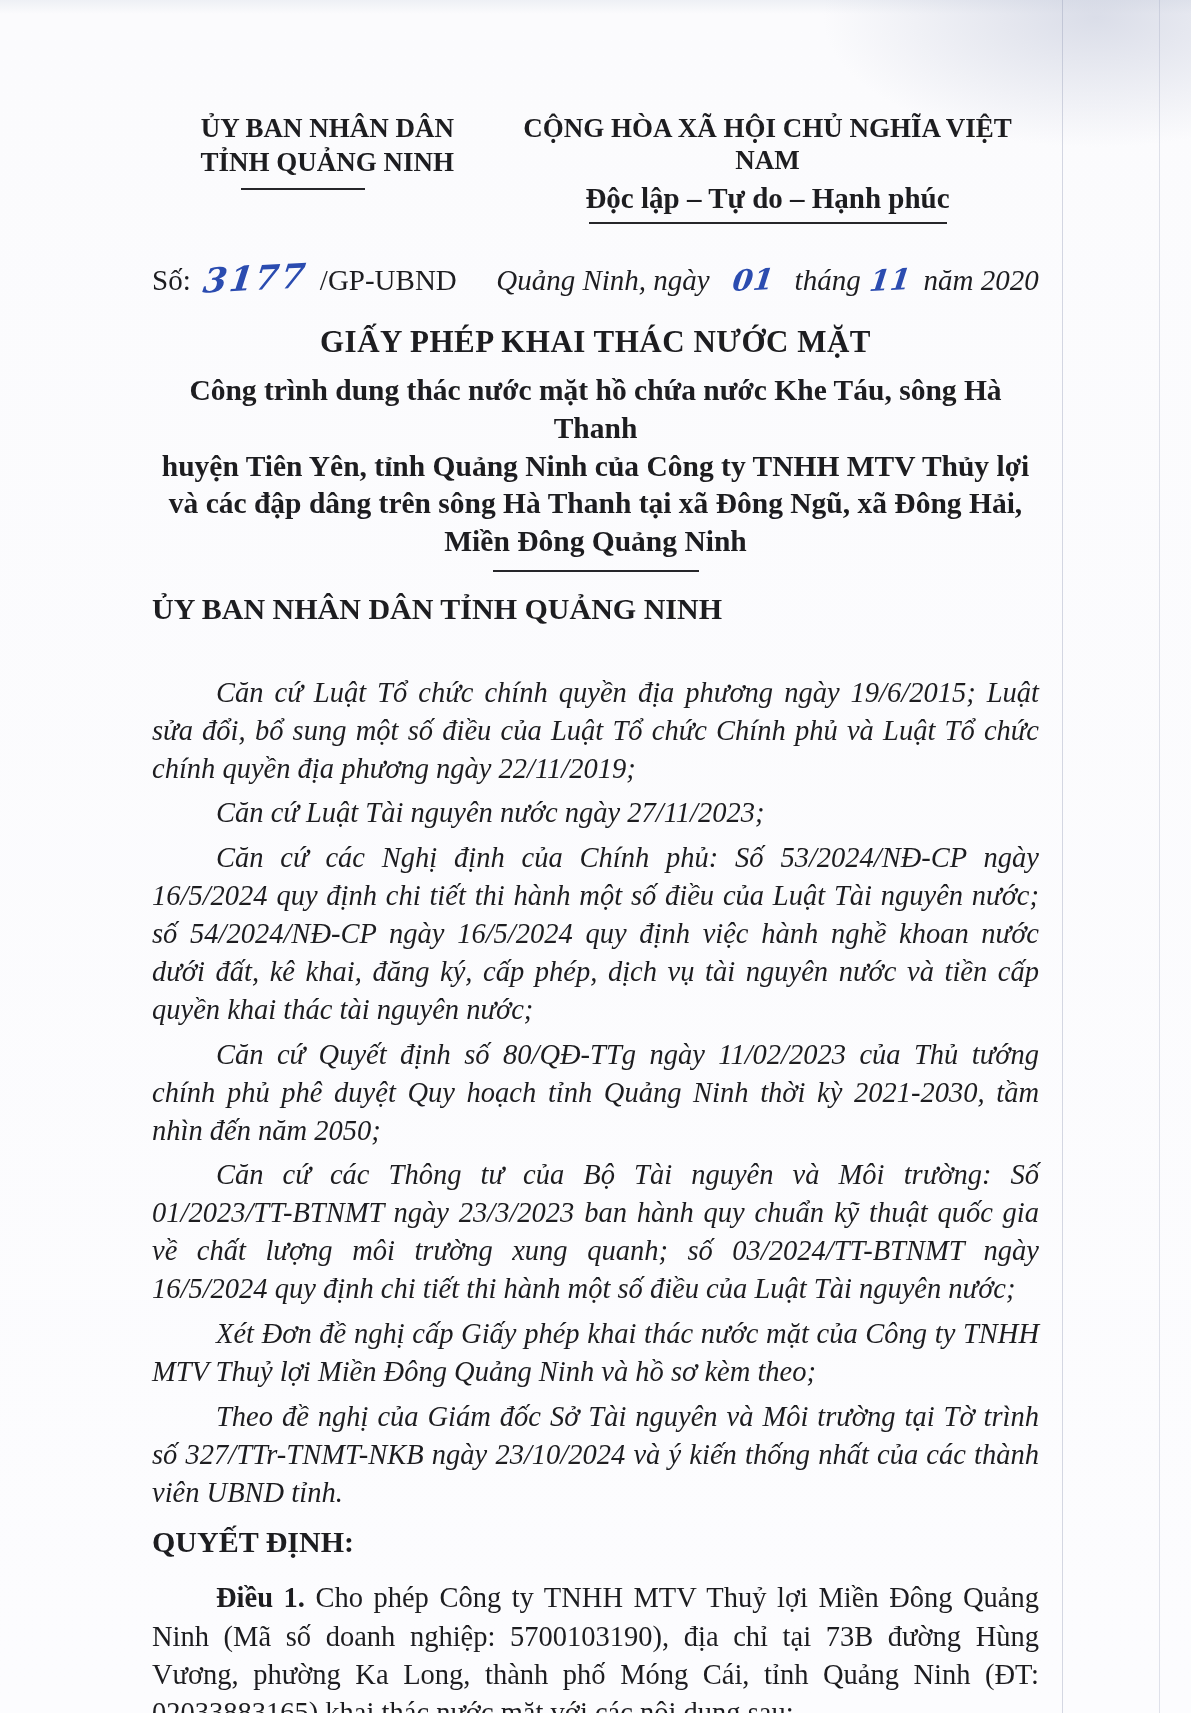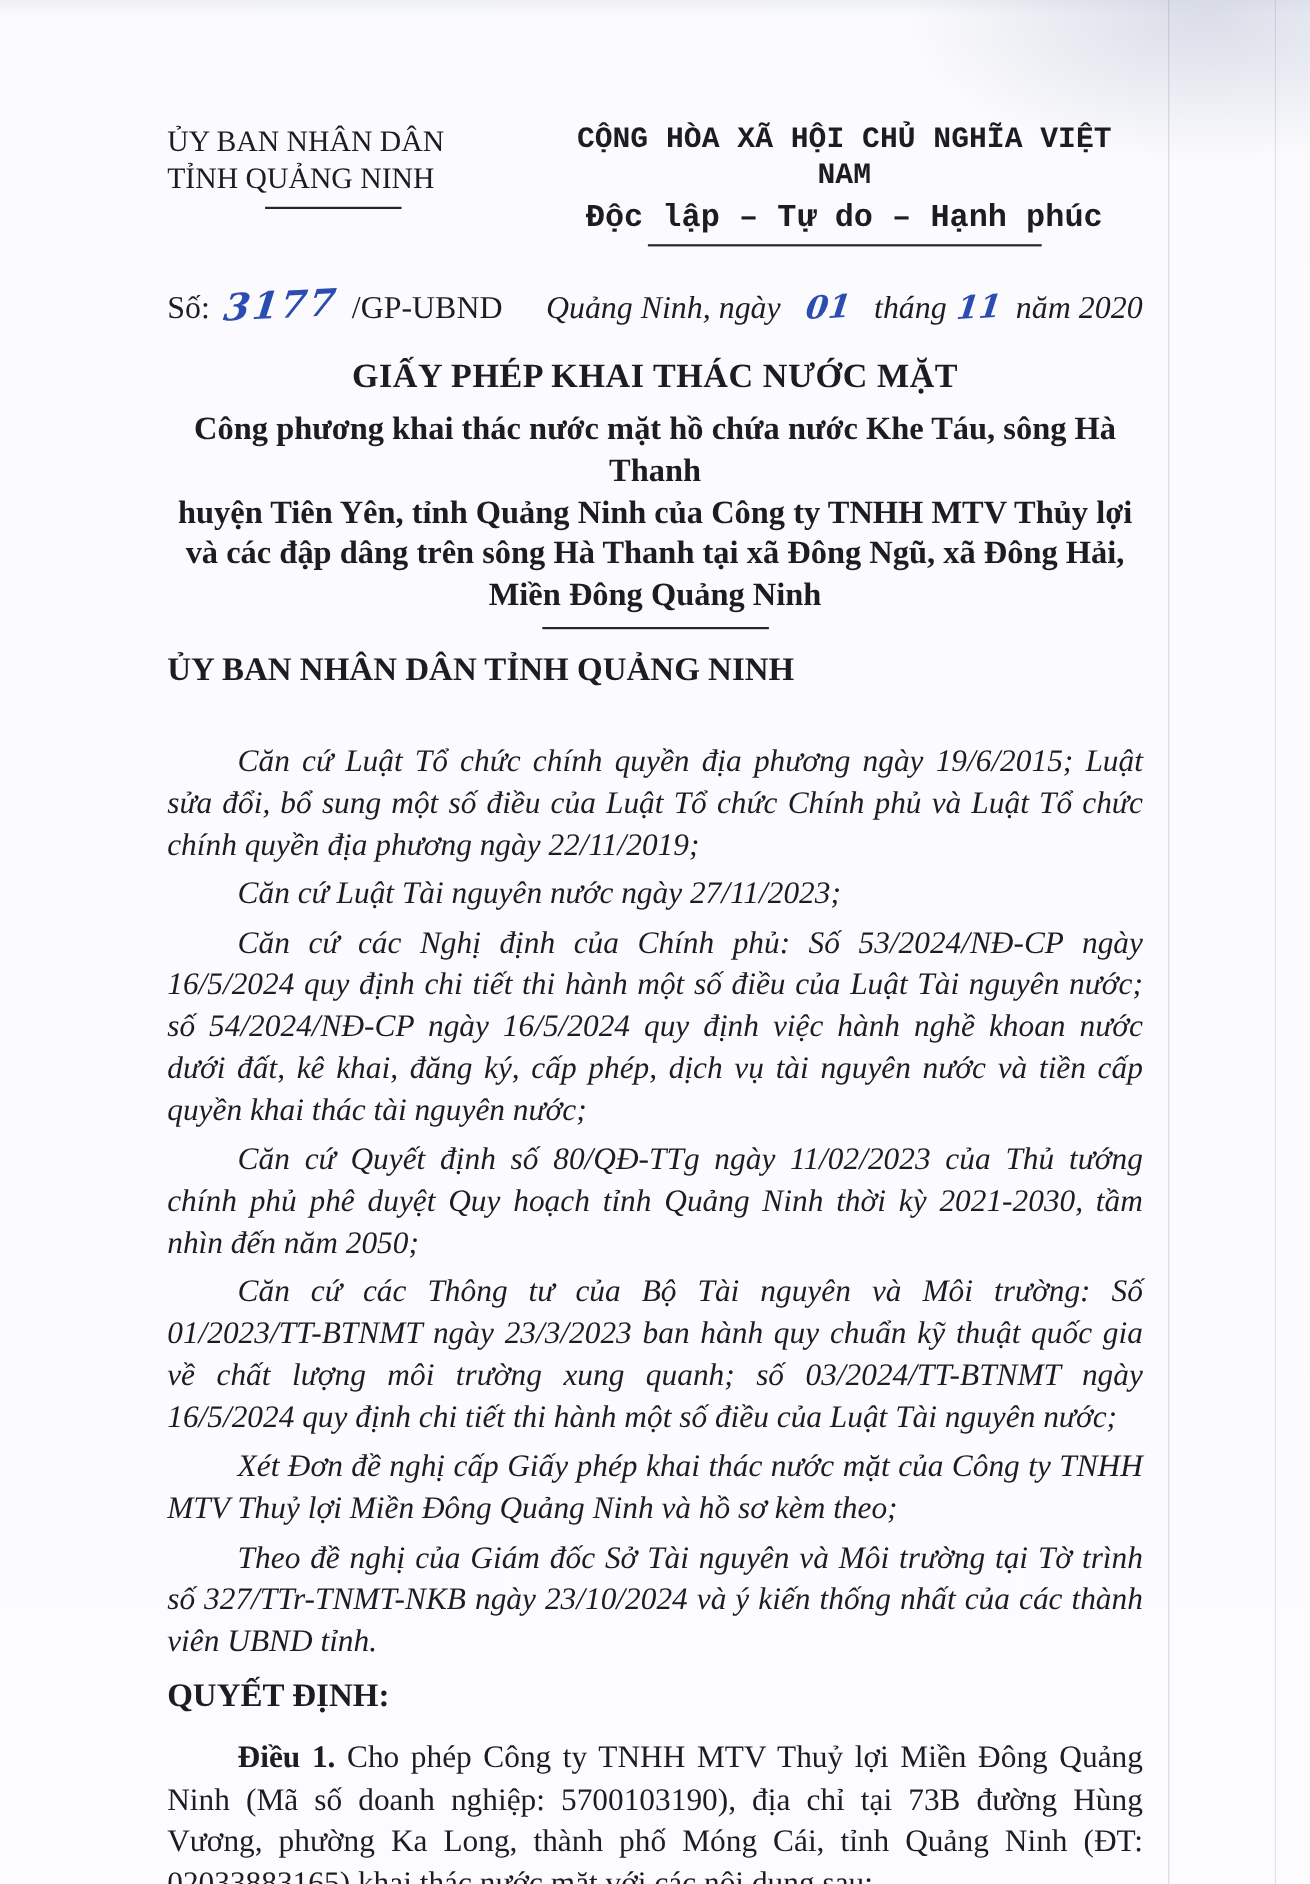--- a/index.html
+++ b/index.html
@@ -12,23 +12,23 @@
     color:#1d1d20;
     -webkit-font-smoothing:antialiased;
   }
   .scan-line{position:absolute;top:0;height:100%;width:1px;pointer-events:none;}
   .scan-line.a{left:1062px;background:rgba(148,156,182,.38);}
   .scan-line.b{left:1159px;background:rgba(148,156,182,.28);}
   .doc{position:relative;padding:112px 152px 0 152px;}
 
   
   .header-row{display:flex;align-items:flex-start;}
-  .org-block{width:302px;text-align:left;font-weight:normal;font-size:27px;line-height:1.25;}
+  .org-block{width:302px;text-align:right;font-weight:bold;font-size:27px;line-height:1.25;}
   .org-underline{width:124px;border-top:2.5px solid #26262a;margin:8px auto 0;}
-  .national-block{flex:1;text-align:center;font-weight:bold;margin-left:42px;font-family:Liberation Mono, monospace;}
+  .national-block{flex:1;text-align:center;font-weight:bold;margin-left:42px;}
   .national-line1{font-size:27px;line-height:1.2;}
   .national-line2{font-size:29px;line-height:1.25;margin-top:3px;}
   .national-underline{width:358px;border-top:2.5px solid #26262a;margin:6px auto 0;}
 
   
   .num-date-row{display:flex;align-items:baseline;margin-top:34px;}
   .doc-number{width:302px;font-size:29px;white-space:nowrap;text-align:left;}
   .date-line{flex:1;text-align:center;font-style:italic;font-size:29px;margin-left:42px;white-space:nowrap;}
   .hand{
     color:#2b4cb0;font-style:italic;font-weight:600;display:inline-block;
@@ -84,21 +84,21 @@
       <span class="hand day">01</span>
       <span>tháng</span>
       <span class="hand month">11</span>
       <span>năm 2020</span>
     </div>
   </div>
 
   <div class="title">GIẤY PHÉP KHAI THÁC NƯỚC MẶT</div>
 
   <div class="subtitle">
-    <div>Công phương khai thác nước mặt hồ chứa nước Khe Táu, sông Hà Thanh</div>
+    <div>Công trình dung thác nước mặt hồ chứa nước Khe Táu, sông Hà Thanh</div>
     <div>huyện Tiên Yên, tỉnh Quảng Ninh của Công ty TNHH MTV Thủy lợi</div>
     <div>và các đập dâng trên sông Hà Thanh tại xã Đông Ngũ, xã Đông Hải,</div>
     <div>Miền Đông Quảng Ninh</div>
     <div class="subtitle-underline"></div>
   </div>
 
   <div class="authority">ỦY BAN NHÂN DÂN TỈNH QUẢNG NINH</div>
 
   <div class="recitals">
     <p>Căn cứ Luật Tổ chức chính quyền địa phương ngày 19/6/2015; Luật sửa đổi, bổ sung một số điều của Luật Tổ chức Chính phủ và Luật Tổ chức chính quyền địa phương ngày 22/11/2019;</p>

